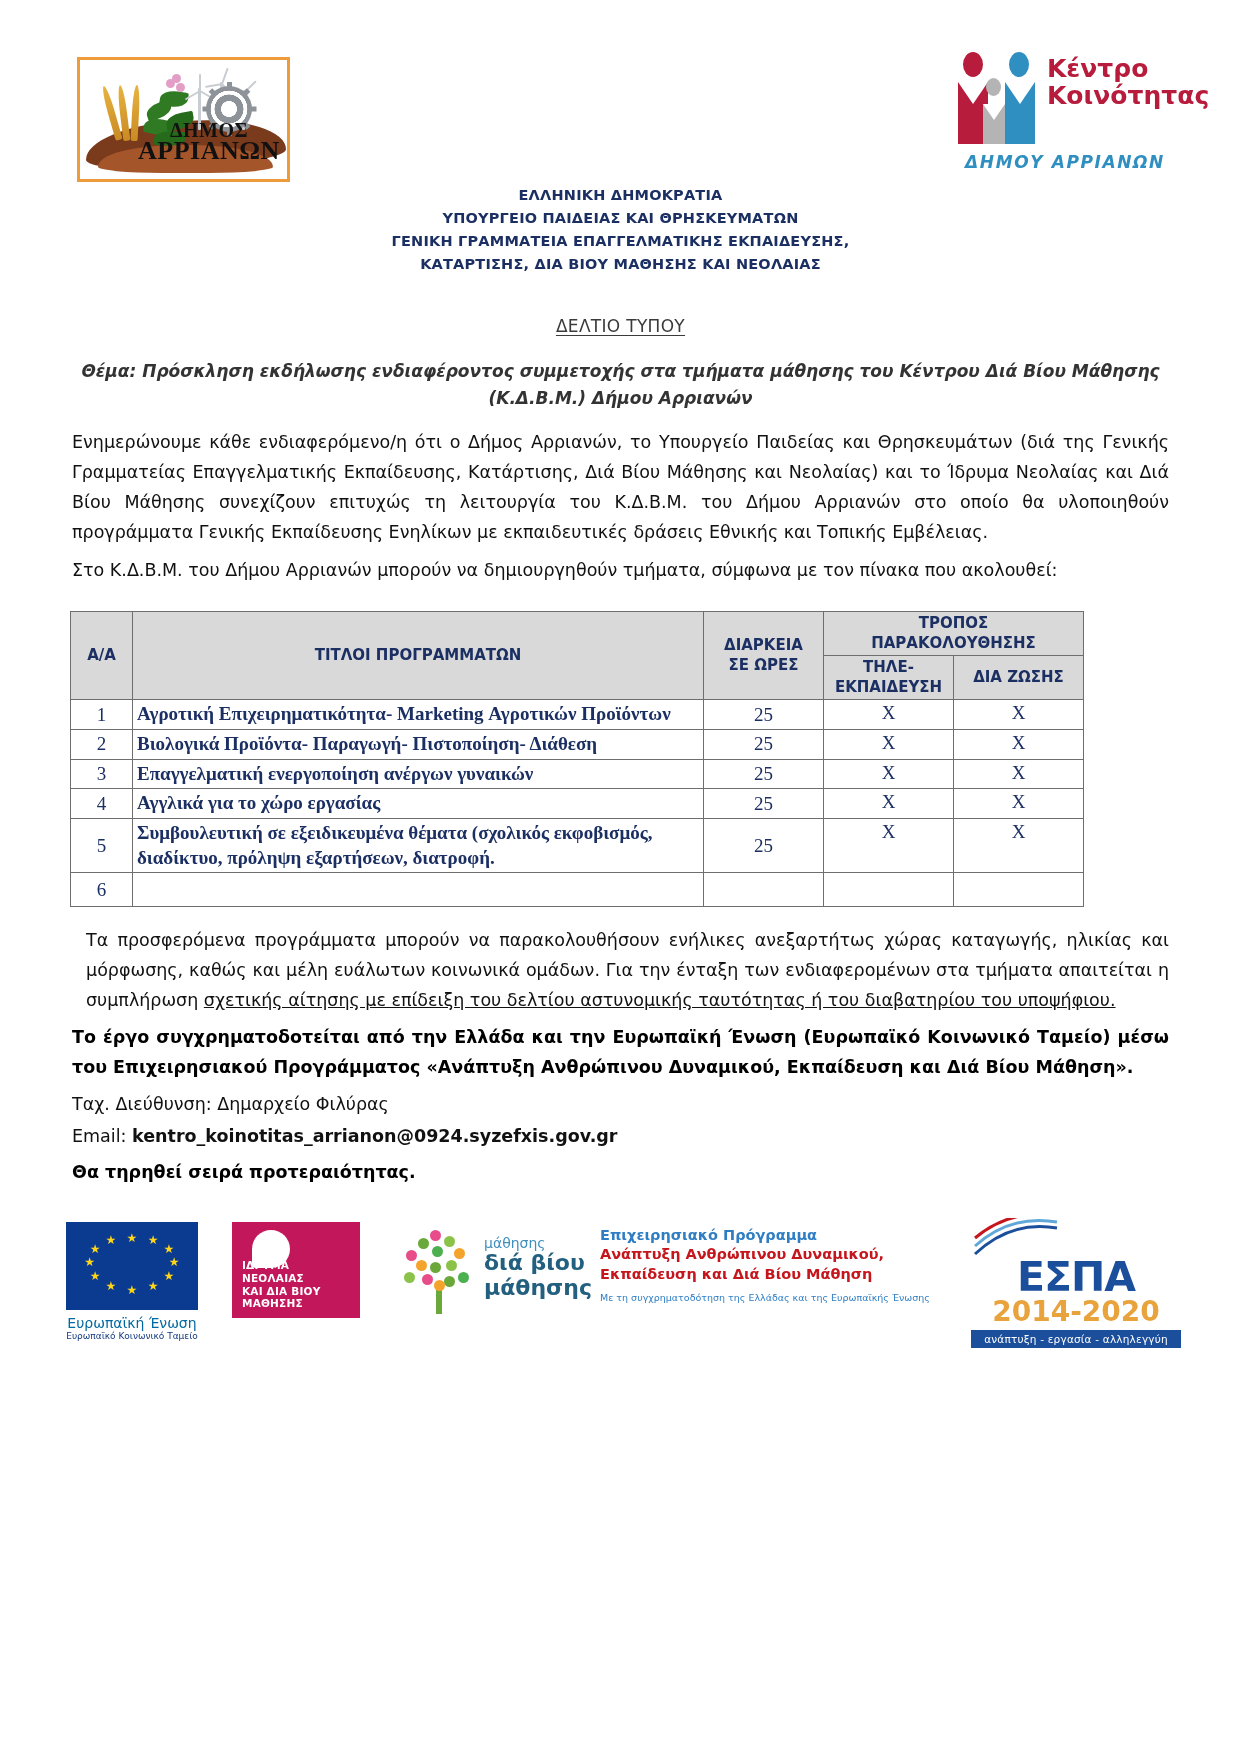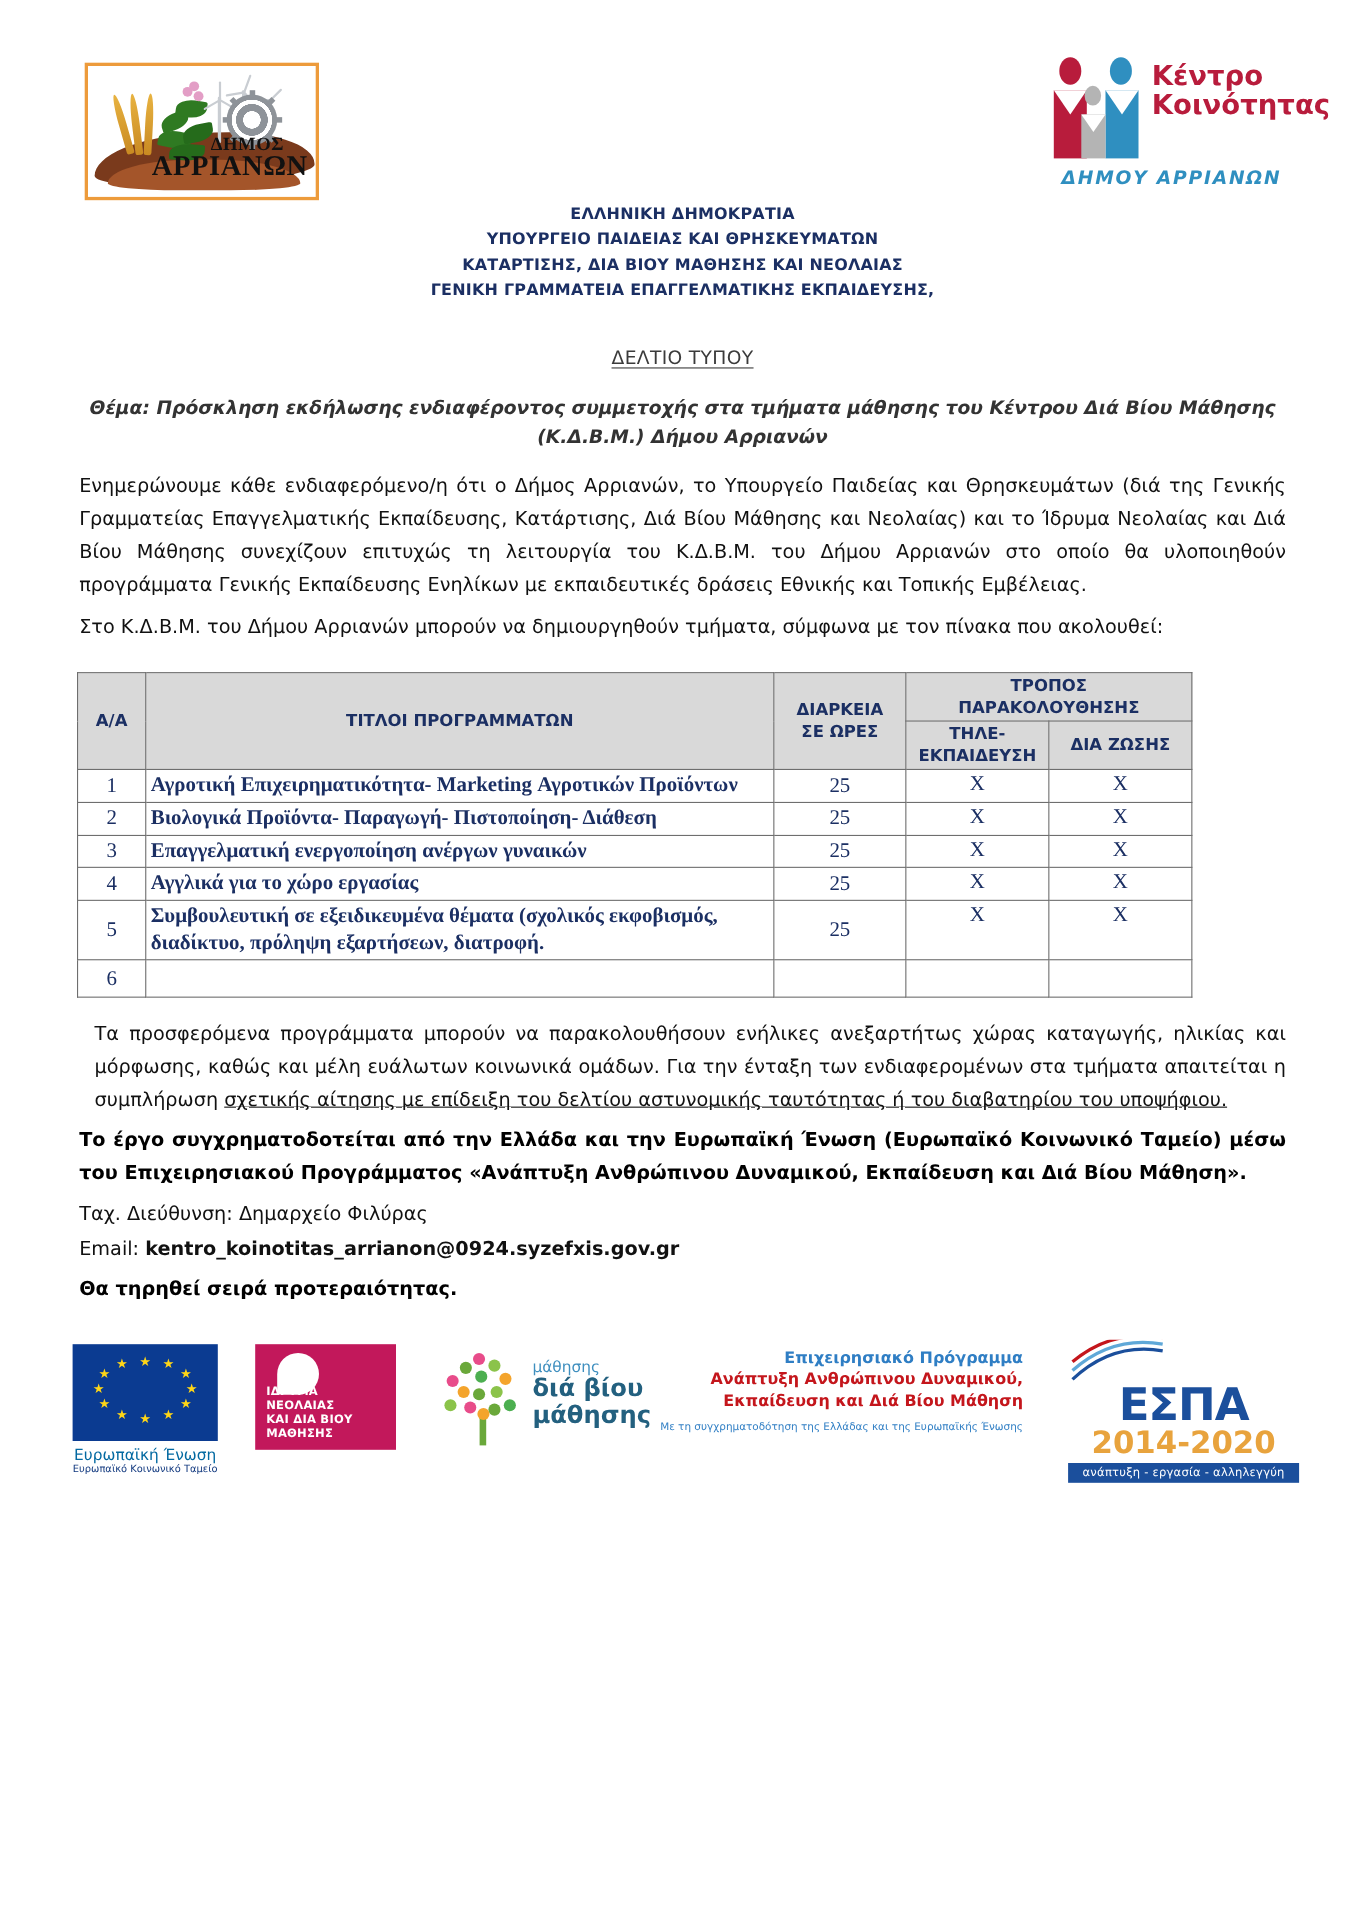--- a/index.html
+++ b/index.html
@@ -58,21 +58,21 @@
     border-radius: 50%;
     background: radial-gradient(circle, #ffffff 0 24%, #8e9399 25% 44%, #ffffff 45% 56%, #8e9399 57% 100%);
   }
   .gear-tooth { position: absolute; width: 5px; height: 7px; background: #8e9399; left: 50%; top: -4px; margin-left: -2.5px; transform-origin: 50% 27px; }
   .dimos-text {
     position: absolute; left: 58px; bottom: 16px;
     font-family: "Liberation Serif", "DejaVu Serif", serif;
     font-weight: bold; color: #111111; line-height: 0.92;
     letter-spacing: 0.5px;
   }
-  .dimos-text .l1 { font-size: 17px; display: block; margin-left: 32px; text-align: center; }
+  .dimos-text .l1 { font-size: 20px; display: block; margin-left: 32px; }
   .dimos-text .l2 { font-size: 26px; display: block; }
 
   .logo-kentro {
     position: absolute; right: 72px; top: 44px; width: 208px; height: 132px;
   }
   .kk-figs { position: absolute; left: 0; top: 8px; width: 78px; height: 92px; }
   .kk-head { position: absolute; width: 20px; height: 25px; border-radius: 50%; }
   .kk-body { position: absolute; bottom: 0; width: 30px; height: 62px; }
   .kk-notch {
     position: absolute; top: 0; left: 0; width: 0; height: 0;
@@ -230,21 +230,21 @@
 
   .kdvm-logo { position: absolute; left: 400px; top: 10px; width: 190px; height: 92px; }
   .kdvm-tree { position: absolute; left: 0; top: 2px; width: 80px; height: 86px; }
   .kd-dot { position: absolute; width: 11px; height: 11px; border-radius: 50%; }
   .kd-trunk { position: absolute; left: 36px; bottom: 0; width: 6px; height: 30px; background: #6aa83a; }
   .kdvm-words { position: absolute; left: 84px; top: 10px; line-height: 1.12; }
   .kdvm-words .k1 { font-size: 14px; color: #3f8fbf; }
   .kdvm-words .k2 { font-size: 22px; font-weight: bold; color: #23607f; }
   .kdvm-words .k3 { font-size: 22px; font-weight: bold; color: #23607f; }
 
-  .epan { position: absolute; left: 600px; top: 10px; width: 330px; text-align: right; }
+  .epan { position: absolute; left: 600px; top: 10px; width: 330px; text-align: left; }
   .epan .e1 { color: #2f7ec4; font-weight: bold; font-size: 14.5px; line-height: 1.35; }
   .epan .e2 { color: #c4161c; font-weight: bold; font-size: 14.5px; line-height: 1.35; }
   .epan .e3 { color: #2f7ec4; font-size: 9.5px; margin-top: 8px; }
 
   .espa { position: absolute; right: 60px; top: 2px; width: 210px; text-align: center; }
   .espa-stripes { position: relative; height: 40px; }
   .espa-word {
     font-family: "DejaVu Sans", sans-serif; font-weight: bold;
     font-size: 41px; color: #1b4f9c; letter-spacing: -1px; line-height: 0.95;
   }
@@ -335,22 +335,22 @@
         <div>Κέντρο</div>
         <div>Κοινότητας</div>
       </div>
       <div class="kk-sub">ΔΗΜΟΥ ΑΡΡΙΑΝΩΝ</div>
     </div>
   </div>
 
   <div class="ministry">
     <div>ΕΛΛΗΝΙΚΗ  ΔΗΜΟΚΡΑΤΙΑ</div>
     <div>ΥΠΟΥΡΓΕΙΟ ΠΑΙΔΕΙΑΣ ΚΑΙ ΘΡΗΣΚΕΥΜΑΤΩΝ</div>
+    <div>ΓΕΝΙΚΗ ΓΡΑΜΜΑΤΕΙΑ ΕΠΑΓΓΕΛΜΑΤΙΚΗΣ ΕΚΠΑΙΔΕΥΣΗΣ,</div>
     <div>ΚΑΤΑΡΤΙΣΗΣ, ΔΙΑ ΒΙΟΥ ΜΑΘΗΣΗΣ ΚΑΙ ΝΕΟΛΑΙΑΣ</div>
-    <div>ΓΕΝΙΚΗ ΓΡΑΜΜΑΤΕΙΑ ΕΠΑΓΓΕΛΜΑΤΙΚΗΣ ΕΚΠΑΙΔΕΥΣΗΣ,</div>
   </div>
 
   <div class="content">
 
     <div class="press-title">
       <span>ΔΕΛΤΙΟ ΤΥΠΟΥ</span>
     </div>
 
 
     <div class="subject">Θέμα: Πρόσκληση εκδήλωσης ενδιαφέροντος συμμετοχής στα τμήματα μάθησης του Κέντρου Διά Βίου Μάθησης (Κ.Δ.Β.Μ.) Δήμου Αρριανών</div>

